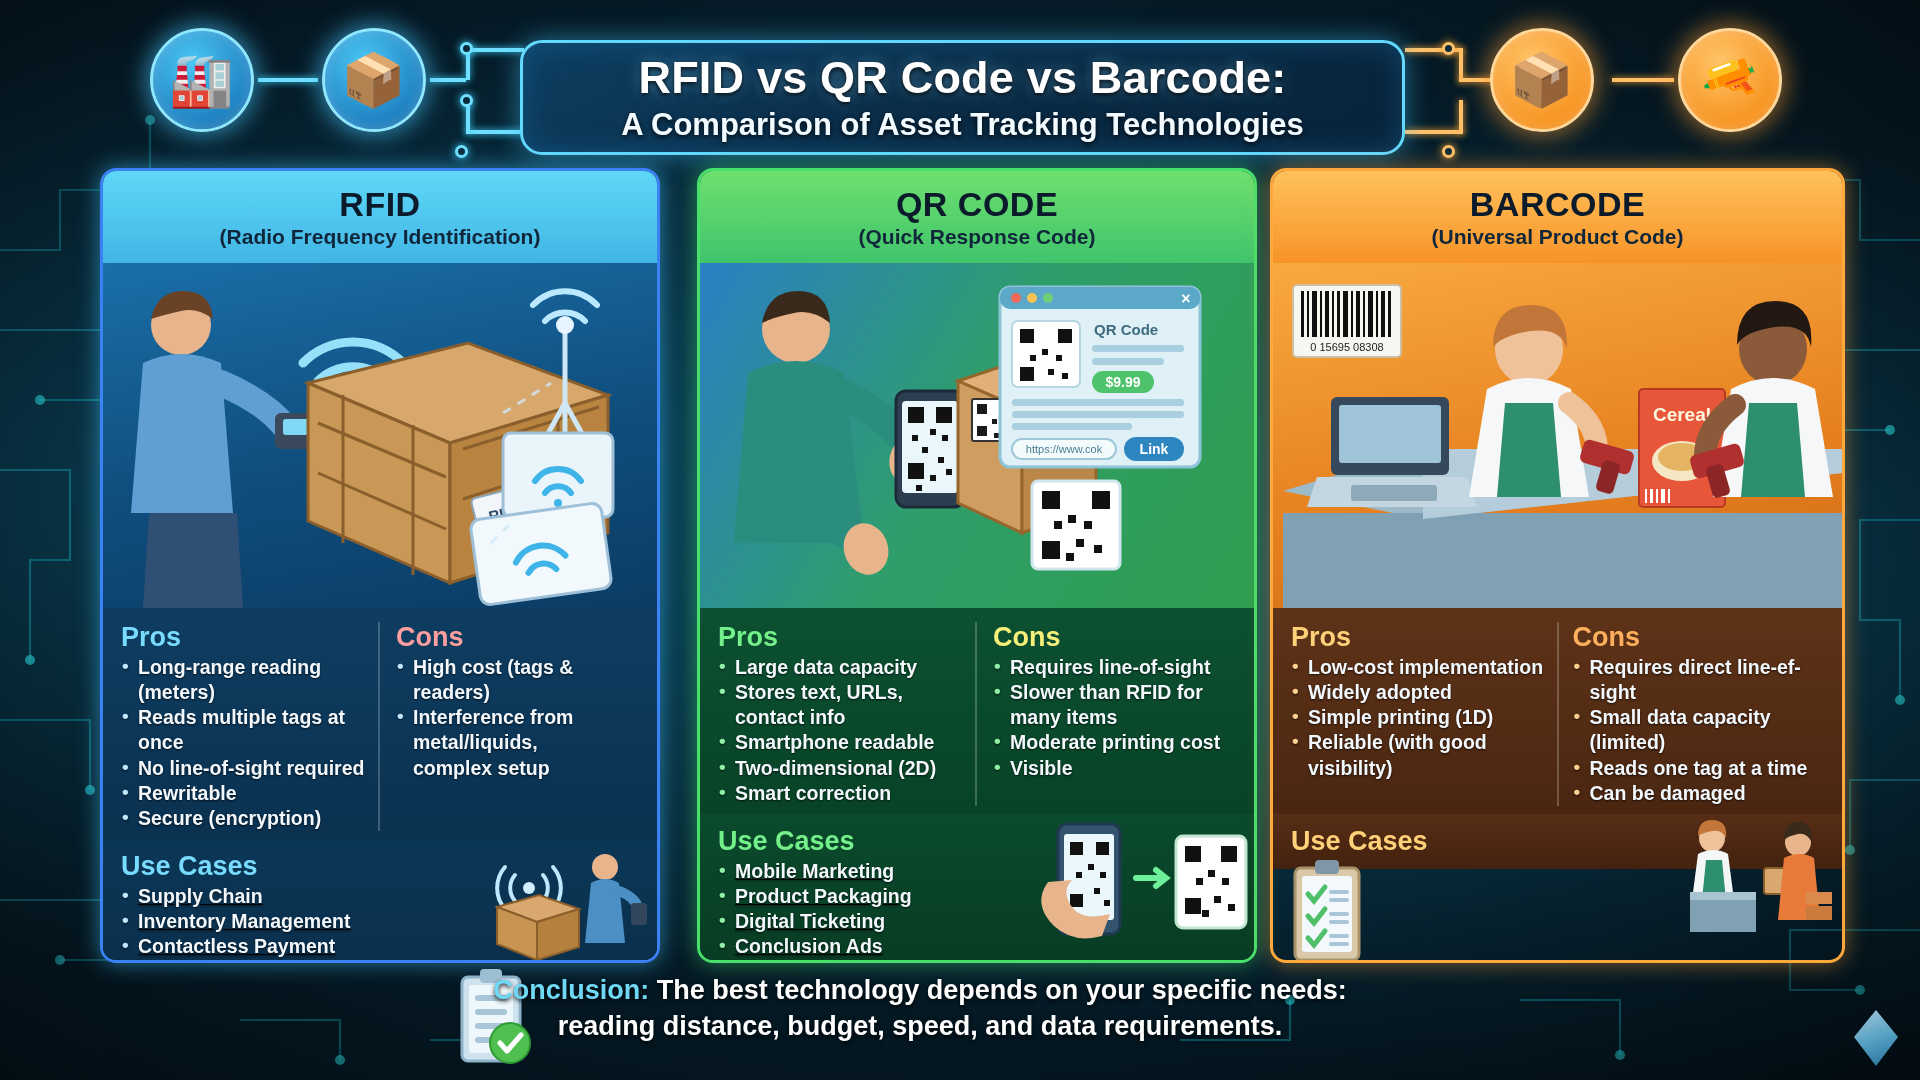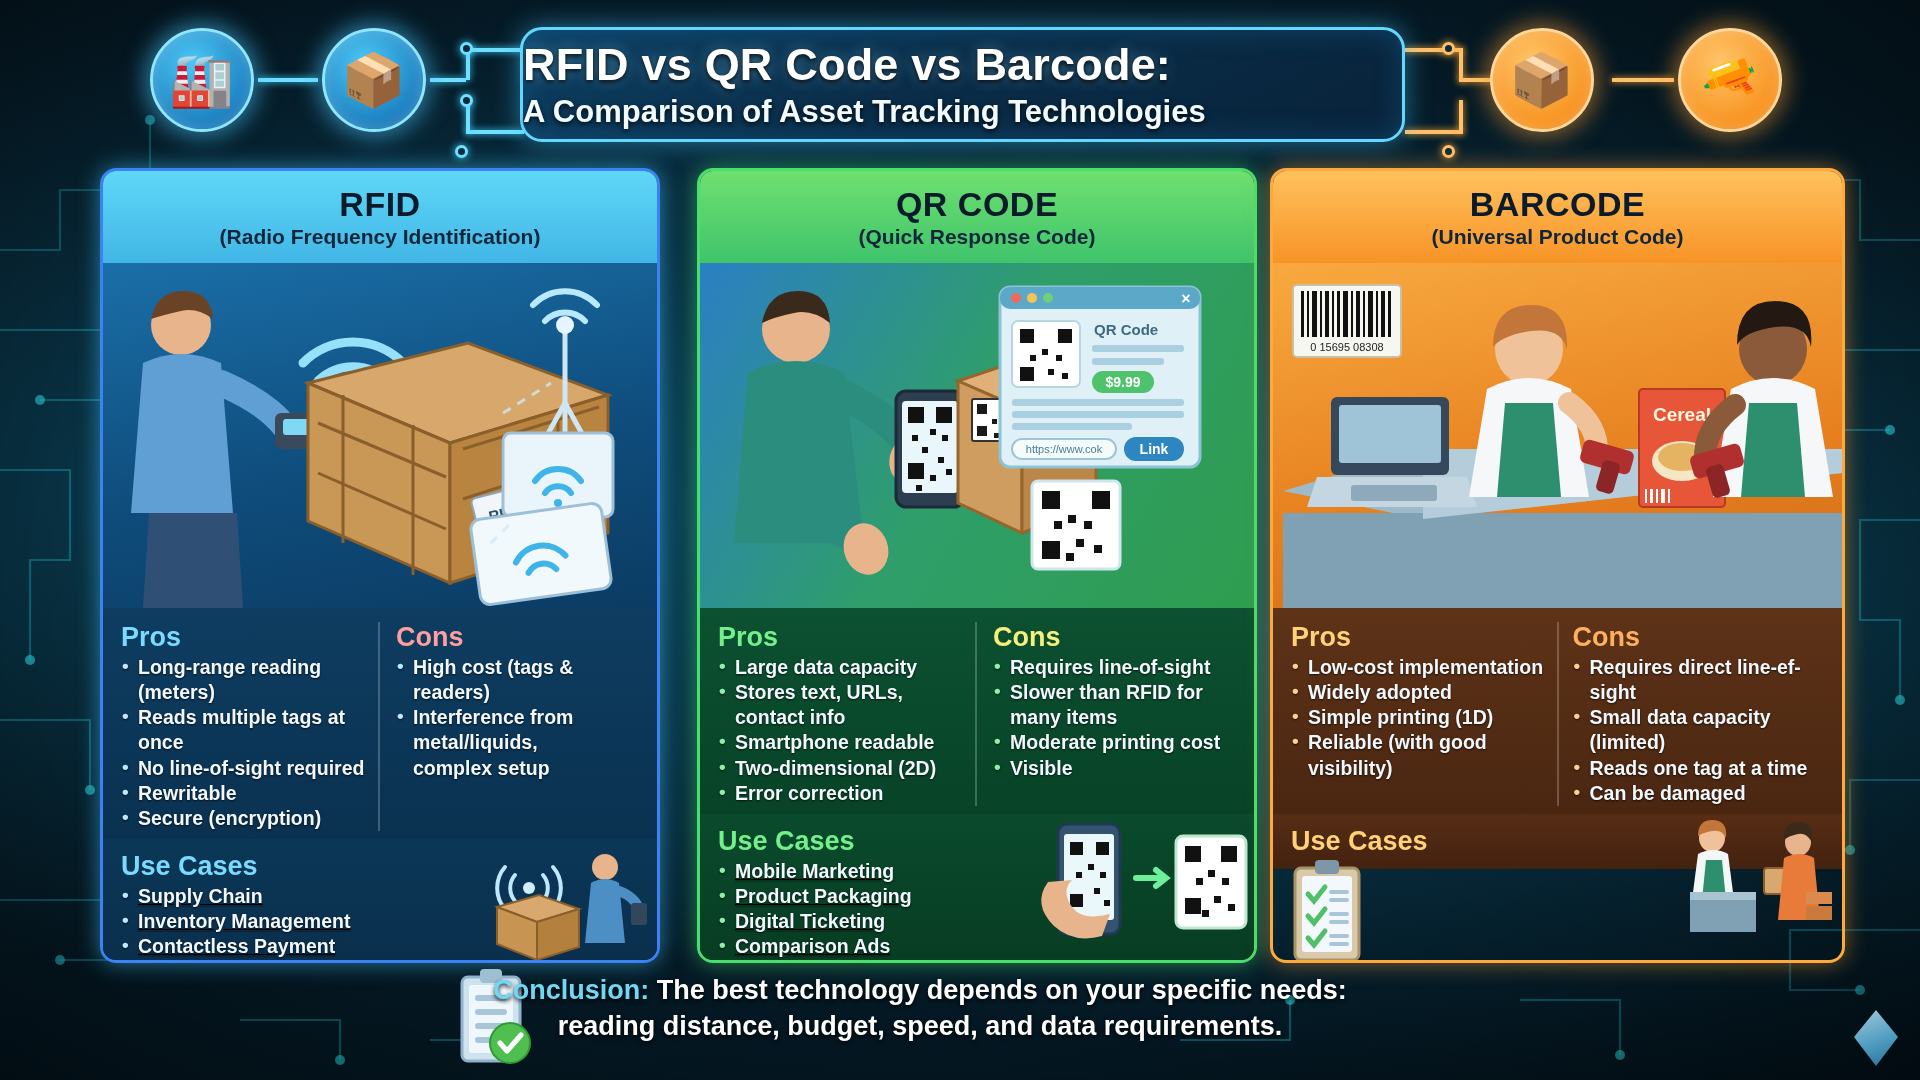--- a/index.html
+++ b/index.html
@@ -43,26 +43,26 @@
   }
   .wire{ position:absolute; background:#6fe0ff; box-shadow:0 0 7px #3fd0ff; }
   .wire.o{ background:#ffc06a; box-shadow:0 0 7px #ffa733; }
   .dot{
     position:absolute; width:13px; height:13px; border-radius:50%;
     border:3px solid #6fe0ff; background:#082a3c; box-shadow:0 0 8px #3fd0ff;
   }
   .dot.o{ border-color:#ffc06a; box-shadow:0 0 8px #ffa733; }
 
   .title-box{
-    position:absolute; left:520px; top:27px; width:885px; height:115px;
+    position:absolute; left:520px; top:40px; width:885px; height:115px;
     border-radius:22px;
     background:linear-gradient(150deg,#0d3f62 0%, #0a2c47 48%, #08233a 100%);
     border:3px solid #63d8ff;
     box-shadow:0 0 26px rgba(70,200,255,.5), inset 0 0 28px rgba(30,120,180,.35);
-    display:flex; flex-direction:column; align-items:flex-start; justify-content:center;
+    display:flex; flex-direction:column; align-items:center; justify-content:center;
   }
   .title-main{
     font-size:45px; font-weight:bold; color:#ffffff; letter-spacing:.2px;
     text-shadow:0 2px 5px rgba(0,0,0,.85), 0 0 14px rgba(140,220,255,.45);
     white-space:nowrap;
   }
   .title-sub{
     font-size:31px; font-weight:bold; color:#f2fbff; margin-top:3px;
     text-shadow:0 2px 5px rgba(0,0,0,.8);
     white-space:nowrap;
@@ -450,21 +450,21 @@
 
     <div class="pc">
       <div class="pc-grid">
         <div class="pc-col left">
           <div class="pc-h pros-h">Pros</div>
           <ul>
             <li>Large data capacity</li>
             <li>Stores text, URLs, contact info</li>
             <li>Smartphone readable</li>
             <li>Two-dimensional (2D)</li>
-            <li>Error correction</li>
+            <li>Smart correction</li>
           </ul>
         </div>
         <div class="pc-col right">
           <div class="pc-h cons-h">Cons</div>
           <ul>
             <li>Requires line-of-sight</li>
             <li>Slower than RFID for</li>
             <li class="cont">many items</li>
             <li>Moderate printing cost</li>
             <li>Visible</li>
@@ -473,21 +473,21 @@
       </div>
     </div>
 
     <div class="uc">
       <div class="uc-h">Use Cases</div>
       <div class="uc-body">
         <ul class="uc-list">
           <li>Mobile Marketing</li>
           <li>Product Packaging</li>
           <li>Digital Ticketing</li>
-          <li>Comparison Ads</li>
+          <li>Conclusion Ads</li>
         </ul>
         <svg width="230" height="130" style="position:absolute;right:4px;top:2px;">
           <rect x="38" y="8" width="62" height="110" rx="9" fill="#33536e" stroke="#1f3a50" stroke-width="3"></rect>
           <rect x="44" y="18" width="50" height="86" rx="3" fill="#eaf7fb"></rect>
           <g fill="#111">
             <rect x="50" y="26" width="13" height="13"></rect>
               <rect x="76" y="26" width="13" height="13"></rect>
             <rect x="50" y="78" width="13" height="13"></rect>
             <rect x="68" y="48" width="6" height="6"></rect>
               <rect x="80" y="56" width="6" height="6"></rect>

